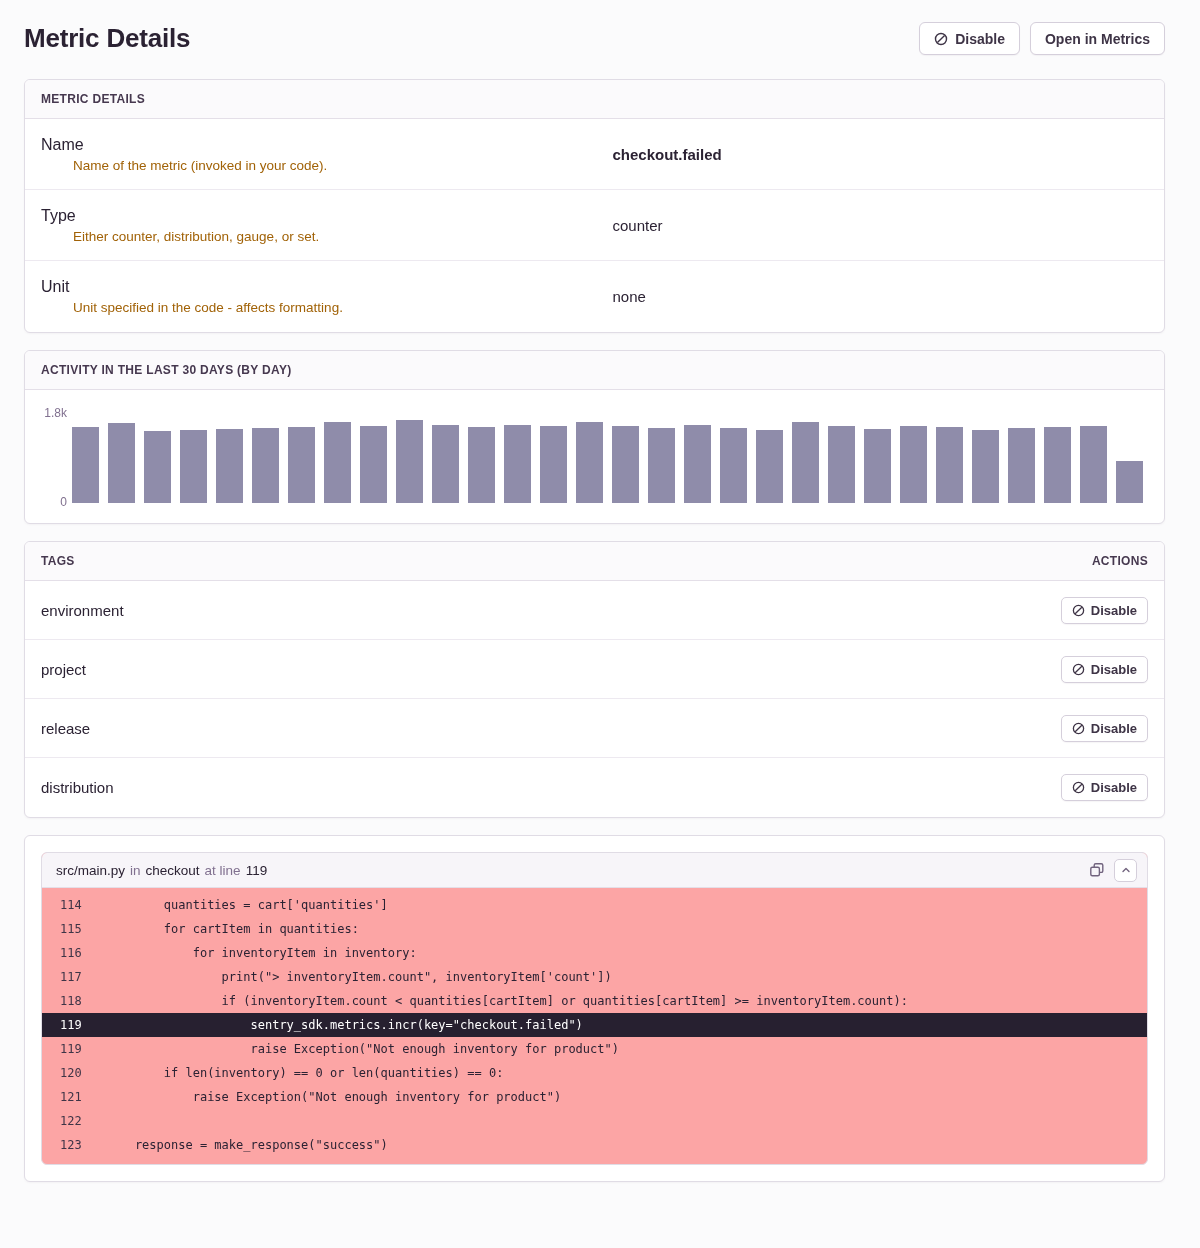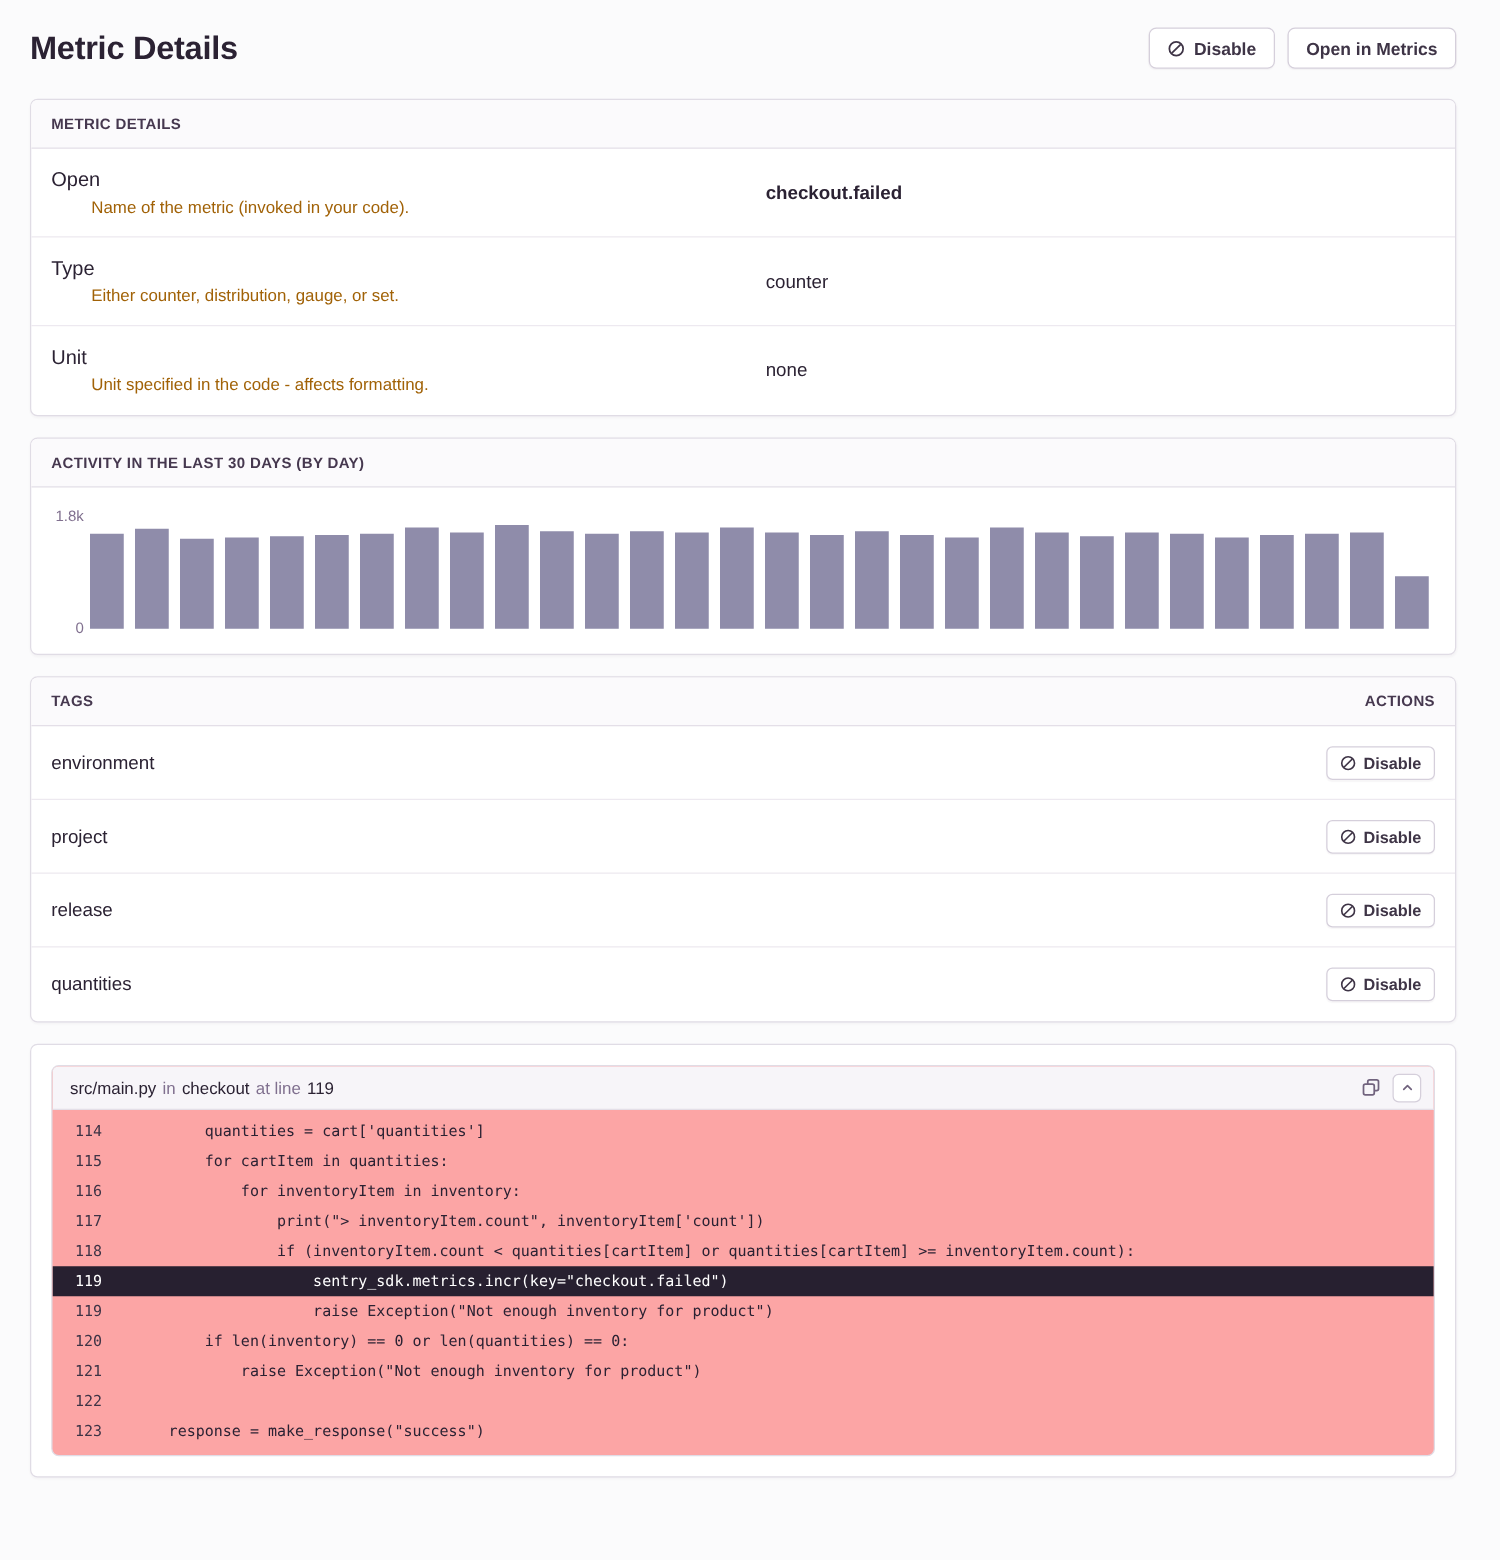--- a/index.html
+++ b/index.html
@@ -115,21 +115,21 @@
       </button>
     </div>
   </div>
 
   <div class="panel">
     <div class="panel-header">
       <span>METRIC DETAILS</span>
     </div>
     <div class="detail-row">
       <div>
-        <div class="detail-label">Open</div>
+        <div class="detail-label">Name</div>
         <div class="detail-desc">Name of the metric (invoked in your code).</div>
       </div>
       <div class="detail-value bold">checkout.failed</div>
     </div>
     <div class="detail-row">
       <div>
         <div class="detail-label">Type</div>
         <div class="detail-desc">Either counter, distribution, gauge, or set.</div>
       </div>
       <div class="detail-value">counter</div>
@@ -216,21 +216,21 @@
       <span class="tag-name">release</span>
       <button class="btn-sm">
         <svg width="13" height="13" viewBox="0 0 16 16">
             <circle cx="8" cy="8" r="6.3" fill="none" stroke="currentColor" stroke-width="1.6"></circle>
             <line x1="3.9" y1="12.1" x2="12.1" y2="3.9" stroke="currentColor" stroke-width="1.6"></line>
           </svg>
         <span>Disable</span>
       </button>
     </div>
     <div class="tag-row">
-      <span class="tag-name">quantities</span>
+      <span class="tag-name">distribution</span>
       <button class="btn-sm">
         <svg width="13" height="13" viewBox="0 0 16 16">
             <circle cx="8" cy="8" r="6.3" fill="none" stroke="currentColor" stroke-width="1.6"></circle>
             <line x1="3.9" y1="12.1" x2="12.1" y2="3.9" stroke="currentColor" stroke-width="1.6"></line>
           </svg>
         <span>Disable</span>
       </button>
     </div>
   </div>
 

